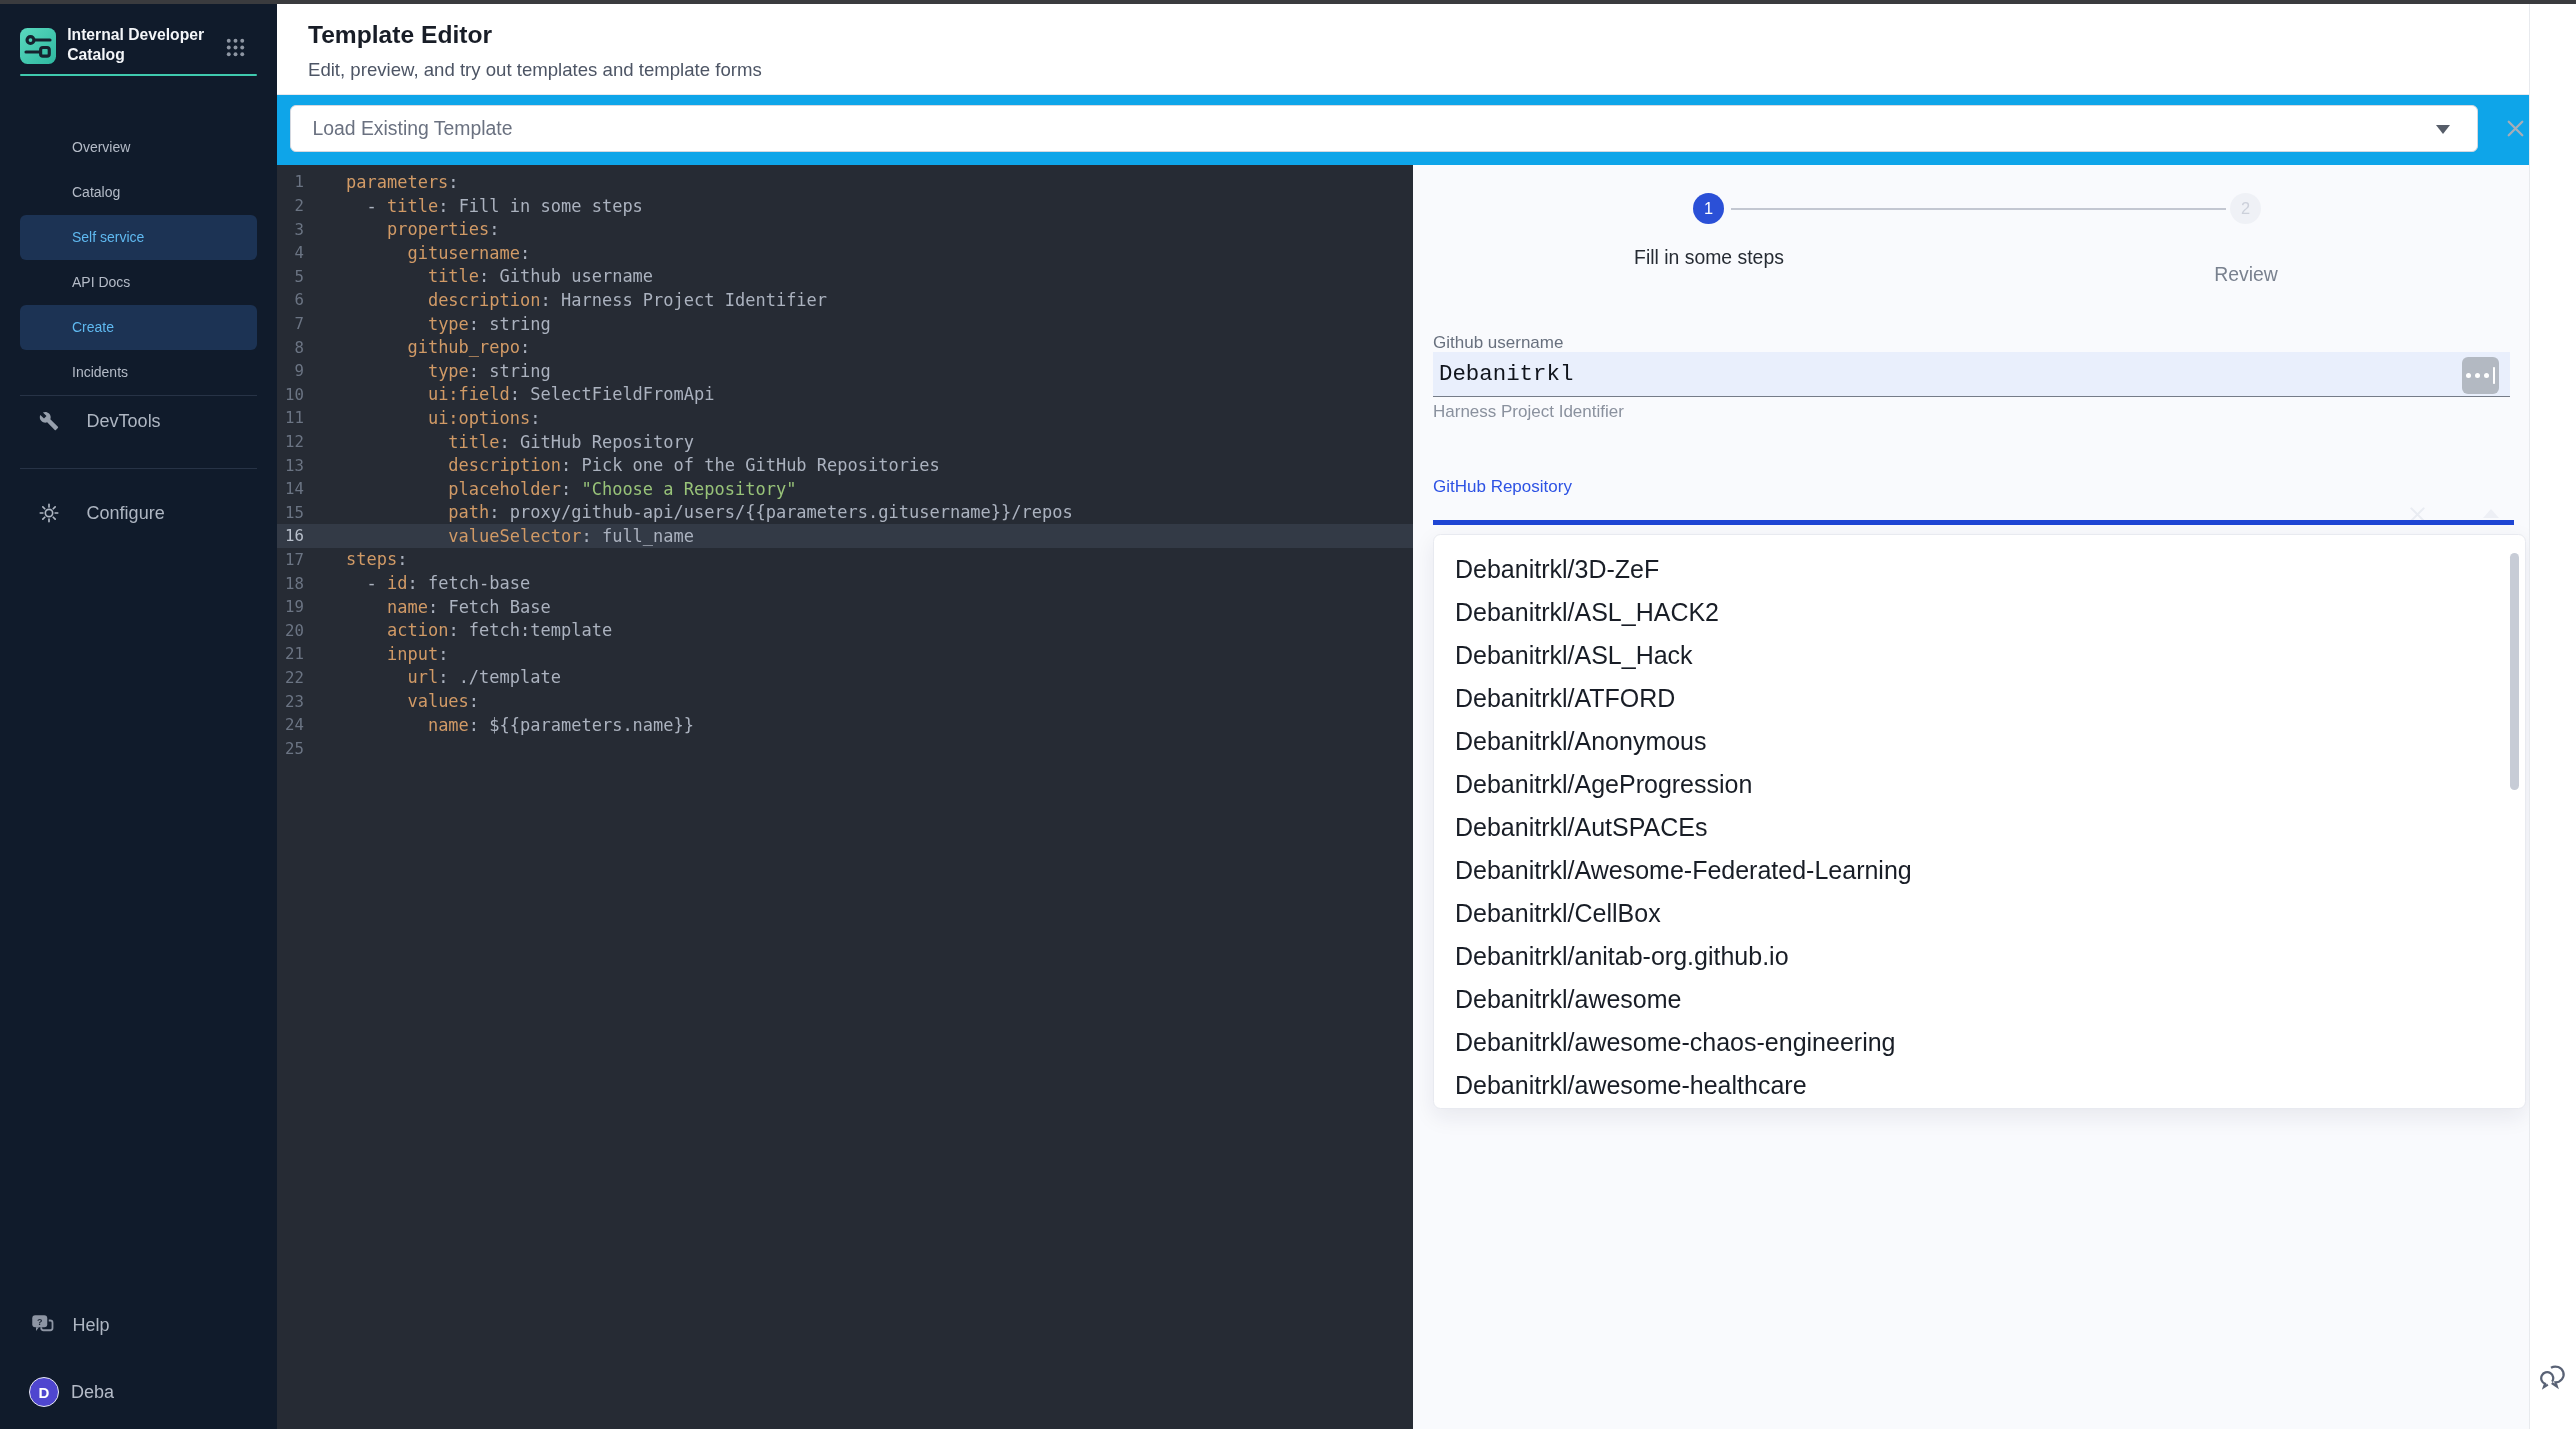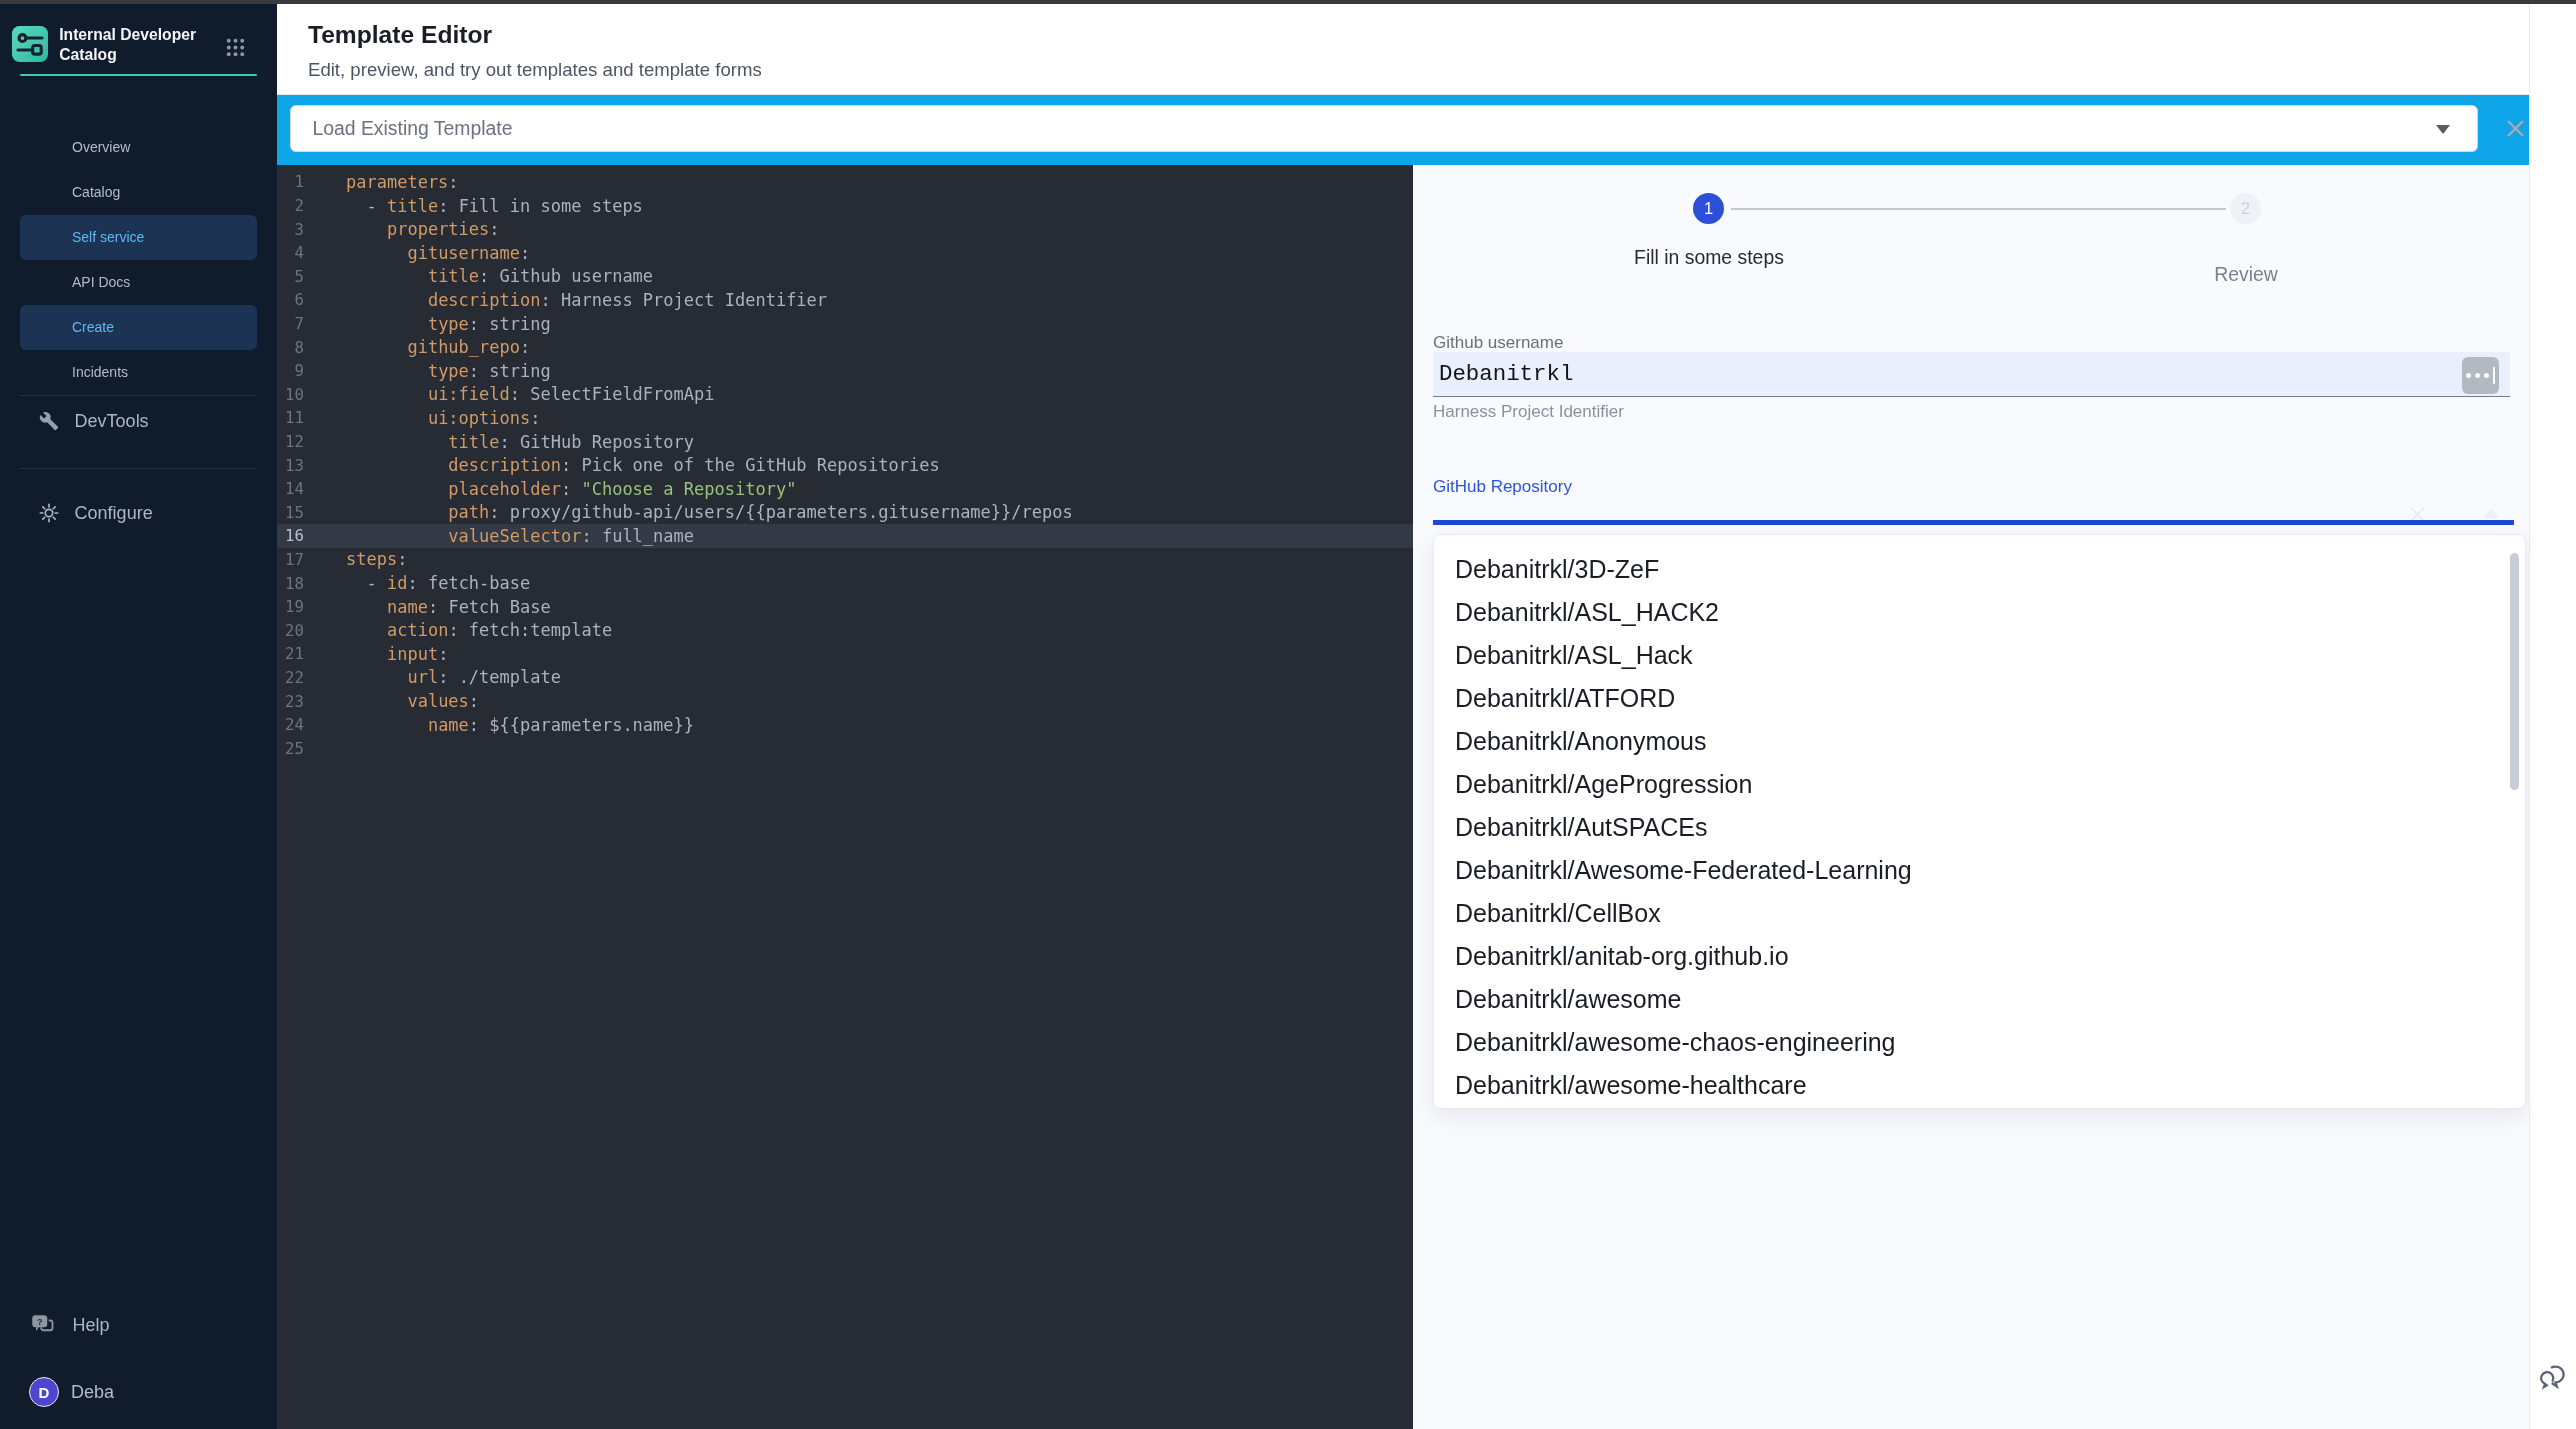--- a/index.html
+++ b/index.html
@@ -6,35 +6,35 @@
   html,body { width:2576px; height:1430px; background:#fff; overflow:hidden;
               font-family:"Liberation Sans", sans-serif; }
   #app { position:relative; width:2576px; height:1430px; }
 
   
   .top-bar { position:absolute; left:0; top:0; width:2576px; height:3.7px; background:#3a3b3e; }
 
   
   .sidebar { position:absolute; left:0; top:3.7px; width:277px; height:1426px;
              background:var(--sidebar_bg); }
-  .brand { position:absolute; left:12px; top:20px; display:flex; gap:11.2px; align-items:center; }
+  .brand { position:absolute; left:20px; top:20px; display:flex; gap:11.2px; align-items:flex-end; }
   .brand-logo { width:36px; height:36px; flex:0 0 36px; }
   .brand-text { color:#f3f5f8; font-size:15.7px; font-weight:700; line-height:19.4px; padding-top:1.5px; }
   .apps-grid { position:absolute; left:225px; top:33px; width:21px; height:21px; }
   .brand-rule { position:absolute; left:20px; top:70px; width:237px; height:2.2px;
                 background:var(--brand_teal); border-radius:1.5px; }
 
   .side-nav { position:absolute; left:20px; top:121px; width:237px; }
   .nav-item { height:45px; line-height:45px; padding-left:52px; font-size:14px;
               color:#b4bbc7; border-radius:6px; cursor:pointer; }
   .nav-item.active { background:var(--sidebar_active_bg); color:var(--sidebar_active_text); }
 
   .side-divider { position:absolute; left:20px; width:237px; height:0.7px; background:#273346; }
   .icon-row { position:absolute; left:20px; width:237px; height:45px; display:flex;
-              align-items:center; gap:16px; padding-left:18.6px; font-size:18px; color:#aeb6c2; }
+              align-items:center; gap:28px; padding-left:18.6px; font-size:18px; color:#aeb6c2; }
   .icon-row svg { flex:0 0 auto; }
 
   .user-row { position:absolute; left:20px; width:237px; height:45px; display:flex;
               align-items:center; gap:12px; padding-left:9px; font-size:18px; color:#b4bbc7; }
   .avatar { width:30px; height:30px; border-radius:50%; background:var(--avatar_purple);
             color:#fff; font-size:15px; font-weight:700; display:flex; align-items:center;
             justify-content:center; border:1.5px solid #e8e9f2; }
 
   
   .main-header { position:absolute; left:277px; top:3.7px; width:2252px; height:91px;

